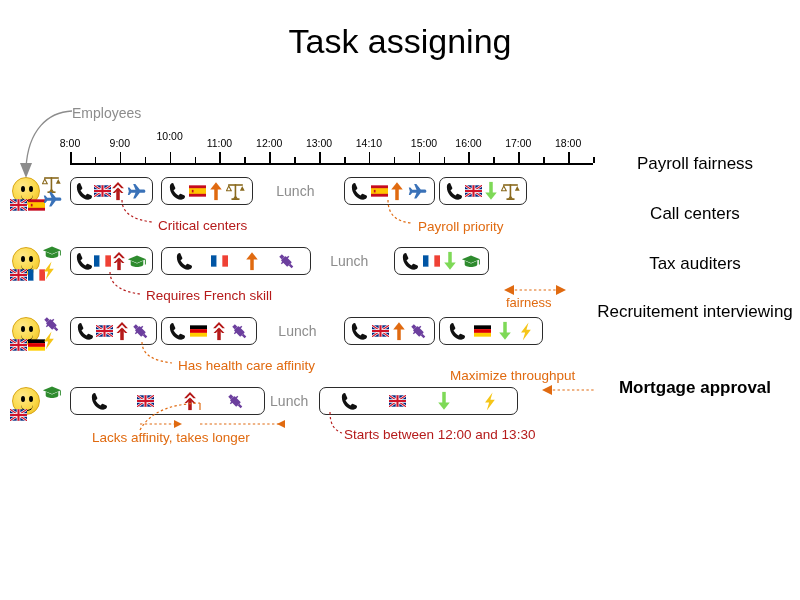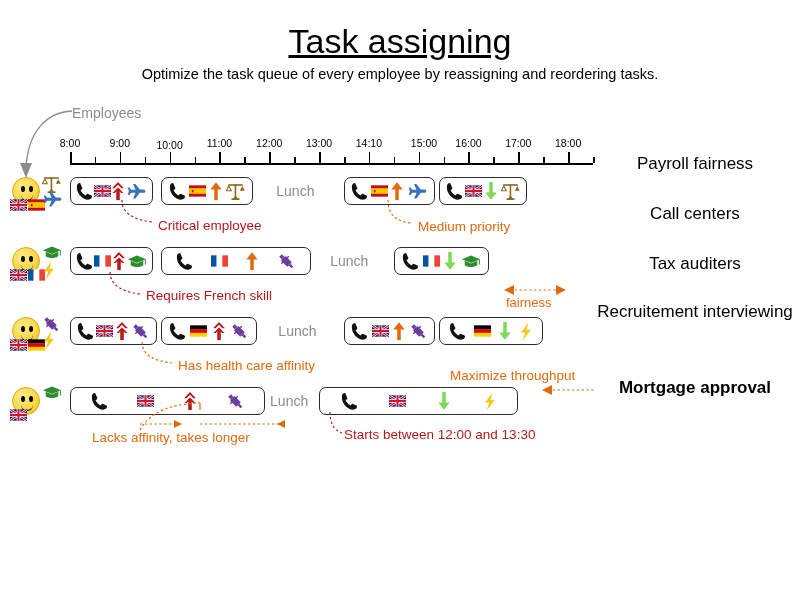--- a/index.html
+++ b/index.html
@@ -5,21 +5,21 @@
   html,body{margin:0;padding:0;}
   body{
     width:800px;height:600px;background:#ffffff;overflow:hidden;
     font-family:"Liberation Sans","DejaVu Sans",sans-serif;
     color:#000;position:relative;
   }
   #stage{position:absolute;left:0;top:0;width:800px;height:600px;}
 
   .title{
     position:absolute;left:0;top:22px;width:800px;text-align:center;
-    font-size:34px;font-weight:400;letter-spacing:0px;color:#000;text-decoration:underline;
+    font-size:34px;font-weight:400;letter-spacing:0px;color:#000;
   }
   .subtitle{
     position:absolute;left:0;top:66px;width:800px;text-align:center;
     font-size:14.5px;font-weight:400;color:#000;
   }
 
   .employees-label{
     position:absolute;left:72px;top:105px;font-size:14px;color:#8c8c8c;
   }
 
@@ -87,21 +87,20 @@
   .scale{width:19px;height:19px;}
   .syringe{width:19px;height:19px;}
   .bolt{width:14px;height:19px;}
 </style>
 </head>
 <body>
 
 <div id="stage">
 
   <div class="title">Task assigning</div>
-  <div class="subtitle">Optimize the task queue of every employee by reassigning and reordering tasks.</div>
 
   <div class="employees-label">Employees</div>
 
 
   <div id="users-col">
       <div class="user-row" style="top: 152px;">Payroll fairness</div>
       <div class="user-row" style="top: 202px;">Call centers</div>
       <div class="user-row" style="top: 252px;">Tax auditers</div>
       <div class="user-row" style="top: 300px;">Recruitement interviewing</div>
       <div class="user-row" style="top: 376px; font-weight: bold;">Mortgage approval</div>
@@ -109,21 +108,21 @@
 
   <div id="axis">
       <div class="axis-line" style="left: 70px; top: 163px; width: 523px;"></div>
       <div class="tick major" style="left: 70px; top: 152px;"></div>
       <div class="tick-label" style="left: 70px; top: 137px;">8:00</div>
       <div class="tick minor" style="left: 94.9048px; top: 157px;"></div>
       <div class="tick major" style="left: 119.81px; top: 152px;"></div>
       <div class="tick-label" style="left: 119.81px; top: 137px;">9:00</div>
       <div class="tick minor" style="left: 144.714px; top: 157px;"></div>
       <div class="tick major" style="left: 169.619px; top: 152px;"></div>
-      <div class="tick-label" style="left: 169.619px; top: 139px;">10:00</div>
+      <div class="tick-label" style="left: 169.619px; top: 130px;">10:00</div>
       <div class="tick minor" style="left: 194.524px; top: 157px;"></div>
       <div class="tick major" style="left: 219.429px; top: 152px;"></div>
       <div class="tick-label" style="left: 219.429px; top: 137px; text-align: center;">11:00</div>
       <div class="tick minor" style="left: 244.333px; top: 157px;"></div>
       <div class="tick major" style="left: 269.238px; top: 152px;"></div>
       <div class="tick-label" style="left: 269.238px; top: 137px;">12:00</div>
       <div class="tick minor" style="left: 294.143px; top: 157px;"></div>
       <div class="tick major" style="left: 319.048px; top: 152px;"></div>
       <div class="tick-label" style="left: 319.048px; top: 137px;">13:00</div>
       <div class="tick minor" style="left: 343.952px; top: 157px;"></div>
@@ -648,22 +647,22 @@
         </span>
         <span class="slot">
           <svg class="ico bolt" viewBox="0 0 18 26">
       <path d="M12.5,0.8 L2.2,14.2 L7.8,14.2 L4.6,25.2 L15.6,10.6 L9.6,10.6 Z" fill="#f5c518"></path>
     </svg>
         </span>
       </div>
     </div>
 
   <div id="annos">
-      <div class="anno red" style="left: 158px; top: 218px;">Critical employee</div>
-      <div class="anno orange" style="left: 418px; top: 219px;">Medium priority</div>
+      <div class="anno red" style="left: 158px; top: 218px;">Critical centers</div>
+      <div class="anno orange" style="left: 418px; top: 219px;">Payroll priority</div>
       <div class="anno red" style="left: 146px; top: 288px;">Requires French skill</div>
       <div class="anno orange" style="left: 506px; top: 295px; font-size: 13px;">fairness</div>
       <div class="anno orange" style="left: 178px; top: 358px;">Has health care affinity</div>
       <div class="anno orange" style="left: 450px; top: 368px;">Maximize throughput</div>
       <div class="anno orange" style="left: 92px; top: 430px;">Lacks affinity, takes longer</div>
       <div class="anno red" style="left: 344px; top: 427px;">Starts between 12:00 and 13:30</div>
     </div>
 
   <svg class="overlay" viewBox="0 0 800 600">
 

